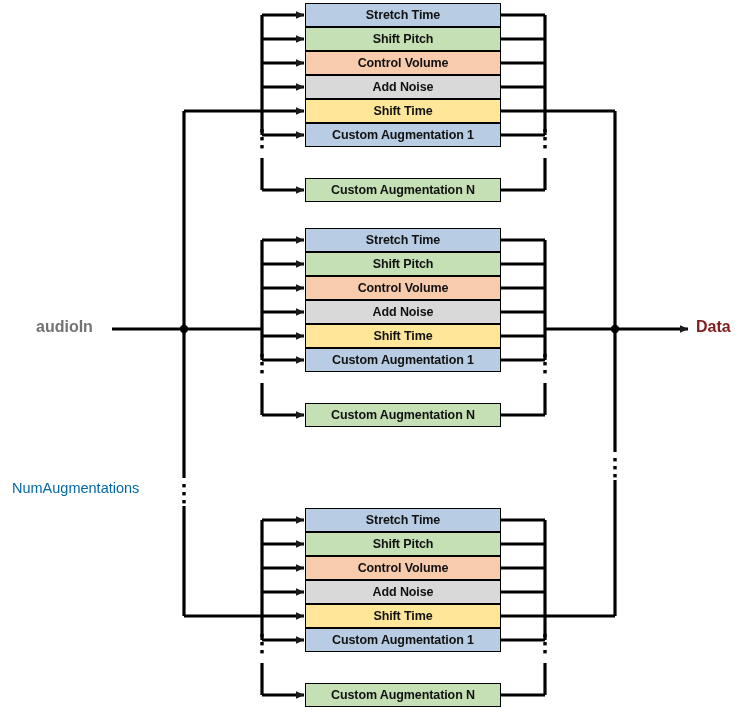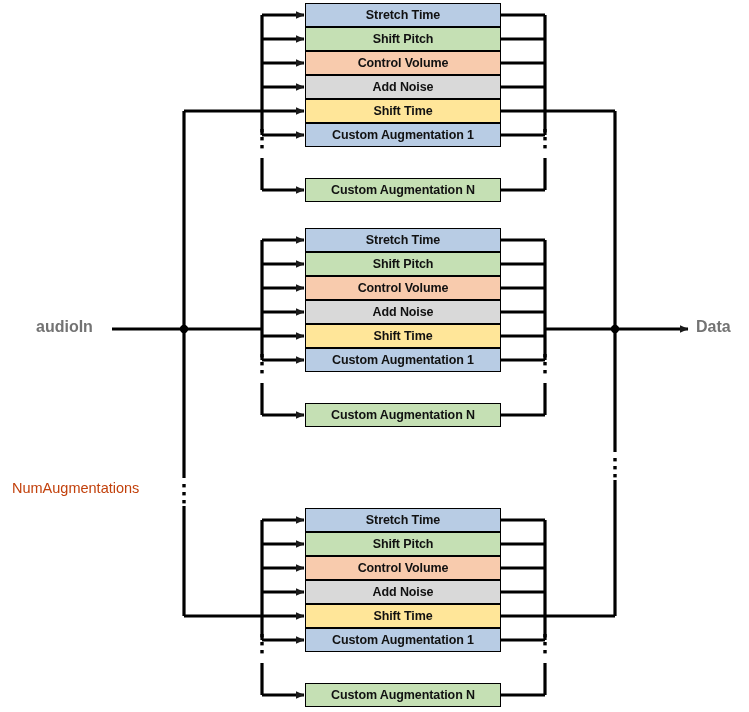--- a/index.html
+++ b/index.html
@@ -23,21 +23,21 @@
     font-family:"Liberation Sans",sans-serif;
     font-weight:bold;
     font-size:16px;
     white-space:nowrap;
   }
   .plainlabel{
     position:absolute;
     font-family:"Liberation Sans",sans-serif;
     font-weight:normal;
     font-size:14.5px;
-    color:#c2410c;
+    color:#0369a1;
     white-space:nowrap;
   }
 </style>
 </head>
 <body>
 
 <div id="stage">
 
   <svg id="wires" viewBox="0 0 749 712">
     <defs>
@@ -165,16 +165,16 @@
       <div class="blk" style="left: 305px; top: 508px; width: 196px; height: 24px; background: rgb(184, 204, 228);">Stretch Time</div>
       <div class="blk" style="left: 305px; top: 532px; width: 196px; height: 24px; background: rgb(197, 224, 180);">Shift Pitch</div>
       <div class="blk" style="left: 305px; top: 556px; width: 196px; height: 24px; background: rgb(248, 203, 173);">Control Volume</div>
       <div class="blk" style="left: 305px; top: 580px; width: 196px; height: 24px; background: rgb(217, 217, 217);">Add Noise</div>
       <div class="blk" style="left: 305px; top: 604px; width: 196px; height: 24px; background: rgb(255, 230, 153);">Shift Time</div>
       <div class="blk" style="left: 305px; top: 628px; width: 196px; height: 24px; background: rgb(184, 204, 228);">Custom Augmentation 1</div>
       <div class="blk" style="left: 305px; top: 683px; width: 196px; height: 24px; background: rgb(197, 224, 180);">Custom Augmentation N</div>
     </div>
 
   <div class="port" id="in-port" style="color: #737373; left: 36px; top: 318px;">audioIn</div>
-  <div class="port" id="out-port" style="color: #737373; left: 696px; top: 318px;">Data</div>
+  <div class="port" id="out-port" style="color: #7f1d1d; left: 696px; top: 318px;">Data</div>
   <div class="plainlabel" id="num-aug" style="left: 12px; top: 480px;">NumAugmentations</div>
 
 </div>
 
 </body></html>

